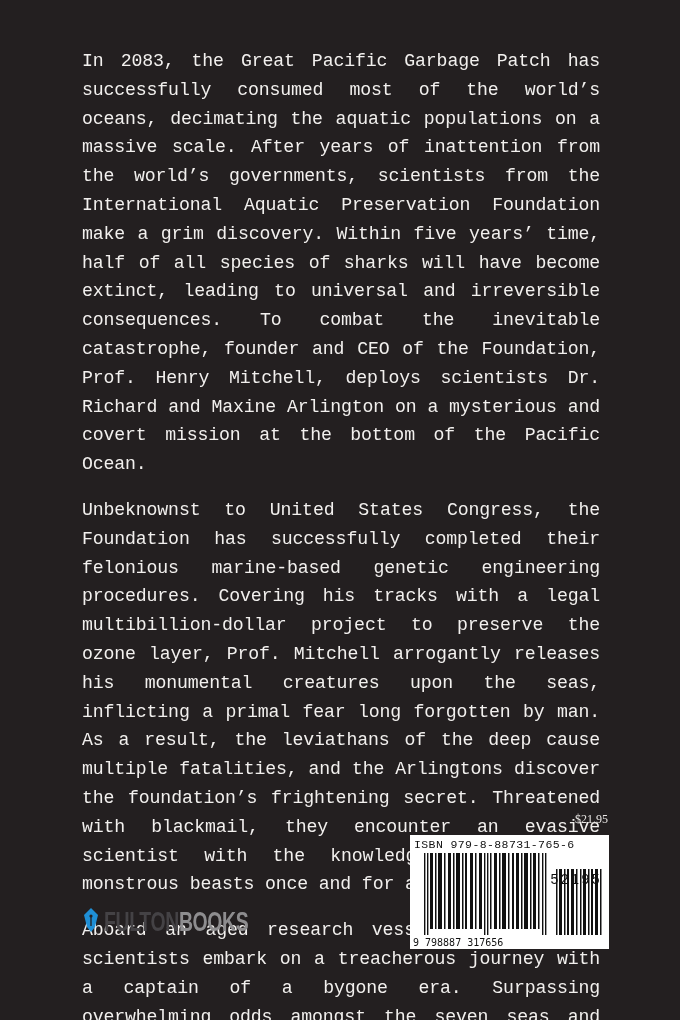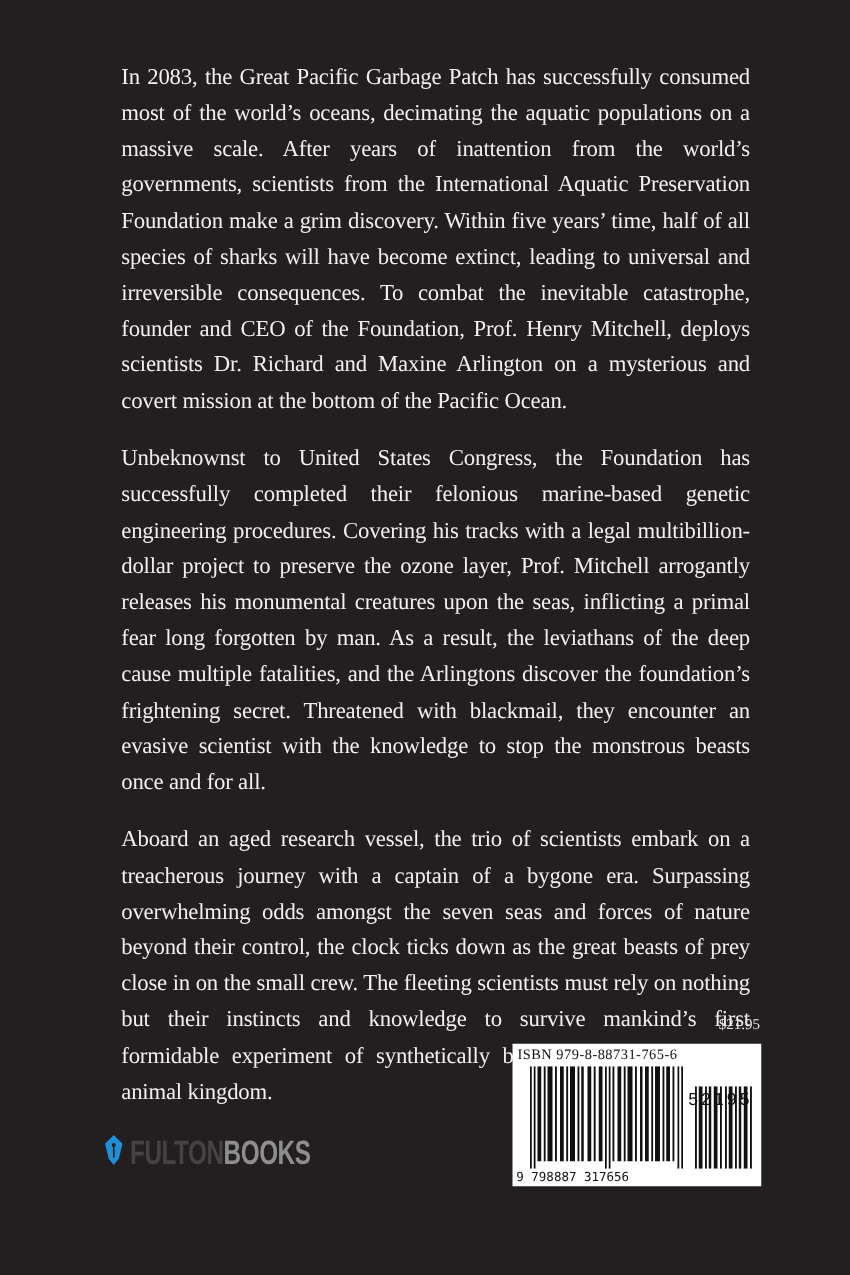--- a/index.html
+++ b/index.html
@@ -11,45 +11,46 @@
     font-family: "Liberation Serif", "DejaVu Serif", serif;
     color: #f2f0ee;
   }
   .blurb {
     position: absolute;
     left: 82px;
     top: 47px;
     width: 518px;
   }
   .blurb p {
-    margin: 0 0 17px 15px;
+    margin: 0 0 17px 0;
     font-size: 18.2px;
     line-height: 28.8px;
     text-align: justify;
     letter-spacing: -0.15px;
+    font-family: Liberation Mono, monospace;
   }
   .price {
     position: absolute;
     right: 72px;
     top: 812px;
     font-size: 12px;
     color: #e8e6e4;
   }
   .barcode-box {
     position: absolute;
     left: 410px;
     top: 835px;
     width: 199px;
     height: 114px;
     background: #ffffff;
   }
   .isbn-text {
     position: absolute;
     left: 4px; top: 3px;
-    font-family: Liberation Serif, serif;
+    font-family: Liberation Mono, monospace;
     font-size: 11.5px;
     color: #111;
     letter-spacing: 0.4px;
   }
   .price-code {
     position: absolute;
     right: 7px; top: 36px;
     font-family: Liberation Sans, sans-serif;
     font-size: 14px;
     color: #111;

